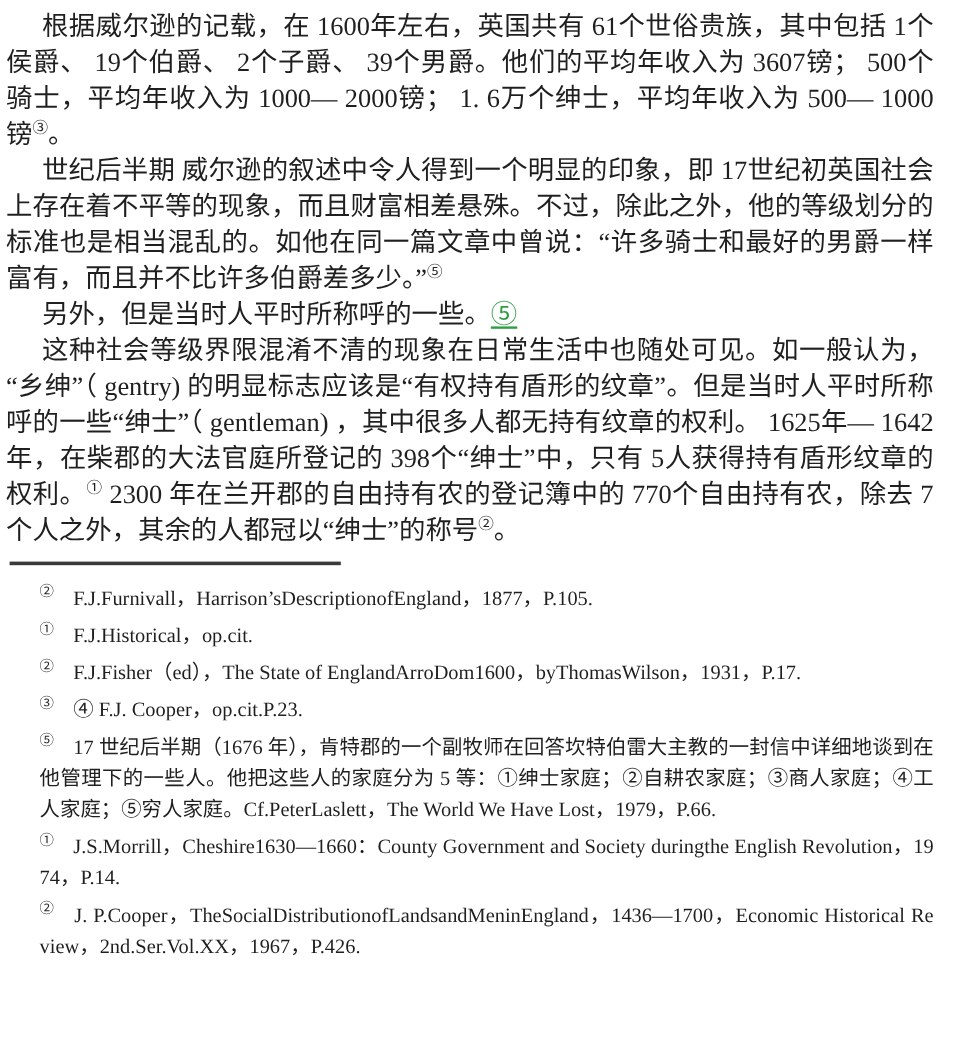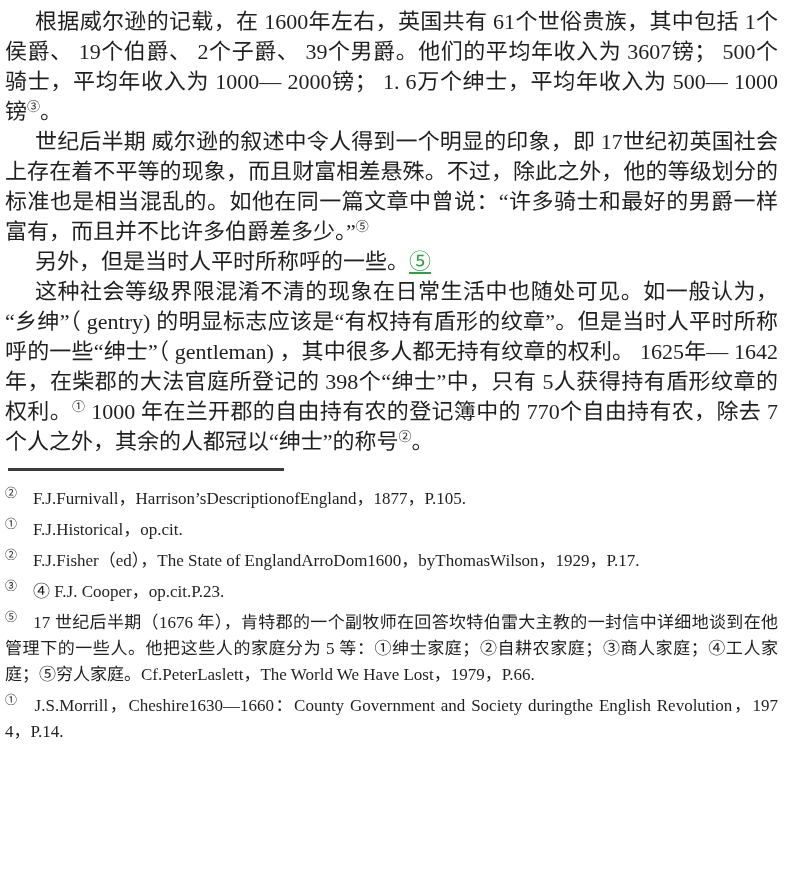--- a/index.html
+++ b/index.html
@@ -40,20 +40,21 @@
   }
   .fn-rule {
     width: 276px;
     height: 3px;
     background: #3a3a3a;
     margin: 11px 0 15px 3px;
     border: none;
   }
   .footnotes {
     font-size: 17px;
+    margin-left: 28px;
   }
   .fn-item {
     margin: 0 0 5px 0;
     line-height: 26px;
     text-align: justify;
     word-break: break-all;
   }
   .fn-marker {
     font-size: 12px;
     vertical-align: super;
@@ -68,37 +69,38 @@
 <div class="page">
 
   <div class="bodytext">
 
     <p><span>根据威尔逊的记载，在 1600年左右，英国共有 61个世俗贵族，其中包括 1个侯爵、 19个伯爵、 2个子爵、 39个男爵。他们的平均年收入为 3607镑； 500个骑士，平均年收入为 1000— 2000镑； 1. 6万个绅士，平均年收入为 500— 1000镑</span><sup class="ref">③</sup><span>。</span></p>
 
     <p><span>世纪后半期 威尔逊的叙述中令人得到一个明显的印象，即 17世纪初英国社会上存在着不平等的现象，而且财富相差悬殊。不过，除此之外，他的等级划分的标准也是相当混乱的。如他在同一篇文章中曾说：“许多骑士和最好的男爵一样富有，而且并不比许多伯爵差多少。”</span><sup class="ref">⑤</sup></p>
 
     <p><span>另外，但是当时人平时所称呼的一些。</span><span class="fn-link">⑤</span></p>
 
-    <p><span>这种社会等级界限混淆不清的现象在日常生活中也随处可见。如一般认为，“乡绅”（ gentry) 的明显标志应该是“有权持有盾形的纹章”。但是当时人平时所称呼的一些“绅士”（ gentleman) ，其中很多人都无持有纹章的权利。 1625年— 1642年，在柴郡的大法官庭所登记的 398个“绅士”中，只有 5人获得持有盾形纹章的权利。</span><sup class="ref">①</sup><span> 1000 年在兰开郡的自由持有农的登记簿中的 770个自由持有农，除去 7个人之外，其余的人都冠以“绅士”的称号</span><sup class="ref">②</sup><span>。</span></p>
+    <p><span>这种社会等级界限混淆不清的现象在日常生活中也随处可见。如一般认为，“乡绅”（ gentry) 的明显标志应该是“有权持有盾形的纹章”。但是当时人平时所称呼的一些“绅士”（ gentleman) ，其中很多人都无持有纹章的权利。 1625年— 1642年，在柴郡的大法官庭所登记的 398个“绅士”中，只有 5人获得持有盾形纹章的权利。</span><sup class="ref">①</sup><span> 2300 年在兰开郡的自由持有农的登记簿中的 770个自由持有农，除去 7个人之外，其余的人都冠以“绅士”的称号</span><sup class="ref">②</sup><span>。</span></p>
 
 
   </div>
 
   <div class="fn-rule"></div>
 
   <div class="footnotes">
 
     <p class="fn-item"><sup class="fn-marker">②</sup><span>F.J.Furnivall，Harrison’sDescriptionofEngland，1877，P.105.</span></p>
 
     <p class="fn-item"><sup class="fn-marker">①</sup><span>F.J.Historical，op.cit.</span></p>
 
-    <p class="fn-item"><sup class="fn-marker">②</sup><span>F.J.Fisher（ed），The State of EnglandArroDom1600，byThomasWilson，1929，P.17.</span></p>
+    <p class="fn-item"><sup class="fn-marker">②</sup><span>F.J.Fisher（ed），The State of EnglandArroDom1600，byThomasWilson，1931，P.17.</span></p>
 
     <p class="fn-item"><sup class="fn-marker">③</sup><span>④ F.J. Cooper，op.cit.P.23.</span></p>
 
     <p class="fn-item"><sup class="fn-marker">⑤</sup><span>17 世纪后半期（1676 年），肯特郡的一个副牧师在回答坎特伯雷大主教的一封信中详细地谈到在他管理下的一些人。他把这些人的家庭分为 5 等：①绅士家庭；②自耕农家庭；③商人家庭；④工人家庭；⑤穷人家庭。Cf.PeterLaslett，The World We Have Lost，1979，P.66.</span></p>
 
     <p class="fn-item"><sup class="fn-marker">①</sup><span>J.S.Morrill，Cheshire1630—1660：County Government and Society duringthe English Revolution，1974，P.14.</span></p>
 
+    <p class="fn-item"><sup class="fn-marker">②</sup><span>J. P.Cooper，TheSocialDistributionofLandsandMeninEngland，1436—1700，Economic Historical Review，2nd.Ser.Vol.XX，1967，P.426.</span></p>
 
   </div>
 
 </div>
 
 </body></html>

